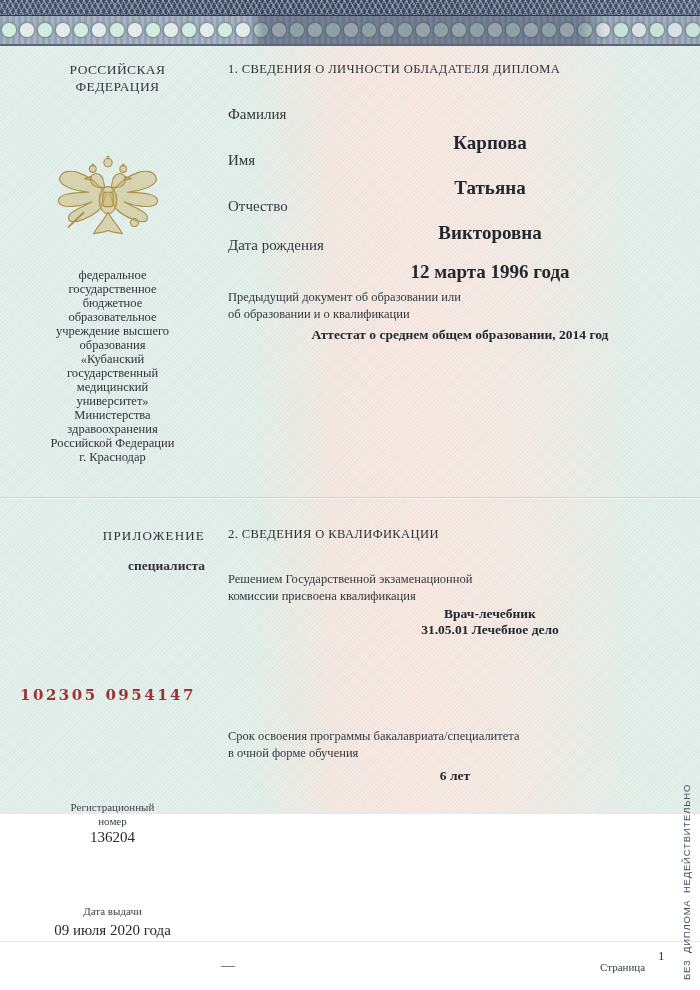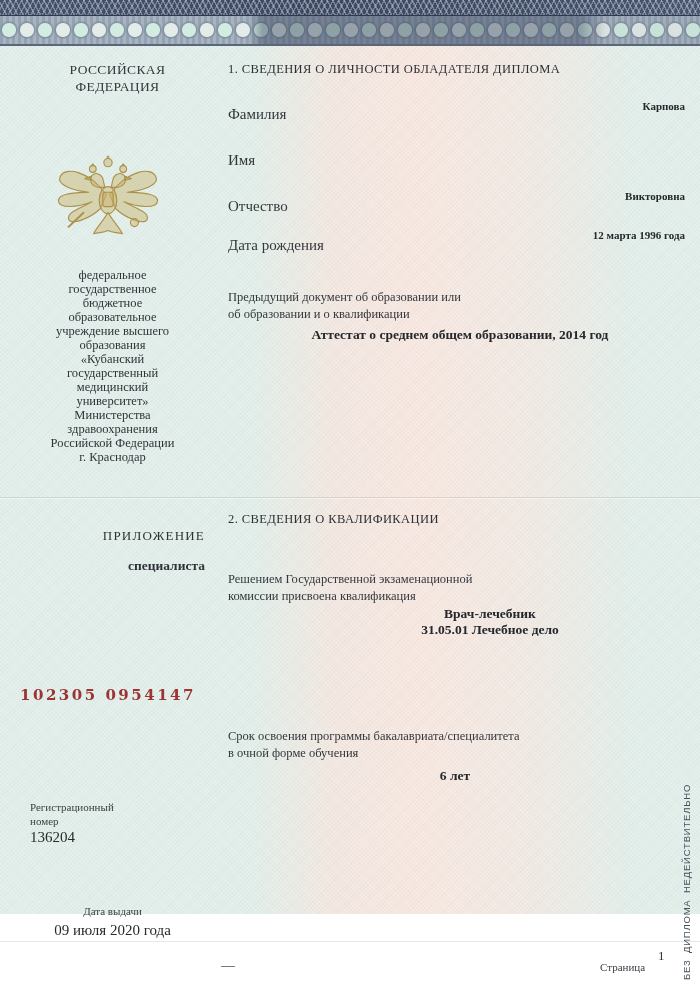--- a/index.html
+++ b/index.html
@@ -3,21 +3,21 @@
 <meta charset="utf-8">
 <style>
   html, body {
     margin: 0; padding: 0;
     width: 700px; height: 990px;
     overflow: hidden;
     font-family: "Liberation Serif", serif;
   }
   .page {
     position: relative;
-    width: 700px; height: 914px;
+    width: 700px; height: 814px;
     background:
       linear-gradient(90deg,
         rgba(248,229,223,0) 0%, rgba(248,229,223,0) 36%,
         rgba(249,228,221,.75) 48%, rgba(250,230,223,.9) 60%,
         rgba(249,230,224,.65) 76%, rgba(248,229,223,0) 91%),
       #e1eee9;
     color: #2f3338;
   }
   
   .page::before {
@@ -64,32 +64,32 @@
   }
   .supplement { position: absolute; left: 20px; top: 528px; width: 185px; text-align: right; color: #2e3237; }
   .supplement .l1 { font-size: 13px; letter-spacing: 1.2px; }
   .supplement .l2 { font-size: 20px; letter-spacing: .5px; margin-top: 2px; }
   .supplement .l3 { font-size: 13.5px; font-weight: bold; margin-top: 14px; }
   .serial {
     position: absolute; left: 18px; top: 686px; width: 180px; text-align: center;
     font-family: "DejaVu Serif", serif; font-weight: bold;
     font-size: 15px; letter-spacing: 2.5px; color: #9d3434;
   }
-  .reg-block { position: absolute; left: 30px; top: 801px; width: 165px; }
+  .reg-block { position: absolute; left: 30px; top: 801px; width: 165px; text-align: center; }
   .reg-label { font-size: 11px; line-height: 1.25; color: #3a3f45; }
   .reg-number { font-size: 15px; color: #26292d; }
   .date-block { position: absolute; left: 30px; top: 905px; width: 165px; text-align: center; }
   .date-label { font-size: 11px; color: #3a3f45; }
   .date-value { font-size: 15px; margin-top: 5px; color: #26292d; }
 
   
   .sec-title { position: absolute; left: 228px; font-size: 12.5px; letter-spacing: .4px; color: #2d3136; }
   .f-label { position: absolute; left: 228px; font-size: 15px; color: #34383d; }
-  .f-value { position: absolute; left: 295px; width: 390px; text-align: right;
-             font-size: 11px; font-weight: bold; color: #24272b; }
+  .f-value { position: absolute; left: 295px; width: 390px; text-align: center;
+             font-size: 19px; font-weight: bold; color: #24272b; margin-top: 32px; }
   .block-label { position: absolute; left: 228px; font-size: 12.5px; line-height: 1.35; color: #34383d; }
   .center-value { position: absolute; text-align: center; font-size: 13.5px; font-weight: bold; color: #24272b; }
 
   
   .footer-dash { position: absolute; left: 208px; top: 958px; width: 40px; text-align: center;
                  font-size: 14px; color: #4a4f55; }
   .page-label { position: absolute; left: 600px; top: 961px; font-size: 11px; color: #3a4046; }
   .page-number { position: absolute; left: 658px; top: 948px; font-size: 13px; color: #2f343a; }
   .edge-caption {
     position: absolute; left: 681px; top: 765px; height: 215px;
@@ -180,32 +180,33 @@
     <div class="date-label">Дата выдачи</div>
     <div class="date-value">09 июля 2020 года</div>
   </div>
 
   <div class="sec-title" style="top:62px">1. СВЕДЕНИЯ О ЛИЧНОСТИ ОБЛАДАТЕЛЯ ДИПЛОМА</div>
 
   <div class="f-label" style="top:106px">Фамилия</div>
   <div class="f-value" style="top:100px">Карпова</div>
 
   <div class="f-label" style="top:152px">Имя</div>
+  <div class="f-value" style="top:145px">Татьяна</div>
 
   <div class="f-label" style="top:198px">Отчество</div>
   <div class="f-value" style="top:190px">Викторовна</div>
 
   <div class="f-label" style="top:237px">Дата рождения</div>
   <div class="f-value" style="top:229px">12 марта 1996 года</div>
 
   <div class="block-label preline" style="top:289px">Предыдущий документ об образовании или
 об образовании и о квалификации</div>
   <div class="center-value" style="left:250px; width:420px; top:327px">Аттестат о среднем общем образовании, 2014 год</div>
 
-  <div class="sec-title" style="top:512px">2. СВЕДЕНИЯ О КВАЛИФИКАЦИИ</div>
+  <div class="sec-title" style="top:527px">2. СВЕДЕНИЯ О КВАЛИФИКАЦИИ</div>
 
   <div class="block-label preline" style="top:571px">Решением Государственной экзаменационной
 комиссии присвоена квалификация</div>
   <div class="center-value" style="left:295px; width:390px; top:606px">Врач-лечебник</div>
   <div class="center-value" style="left:295px; width:390px; top:622px">31.05.01 Лечебное дело</div>
 
   <div class="block-label preline" style="top:728px">Срок освоения программы бакалавриата/специалитета
 в очной форме обучения</div>
   <div class="center-value" style="left:250px; width:410px; top:768px">6 лет</div>
 

